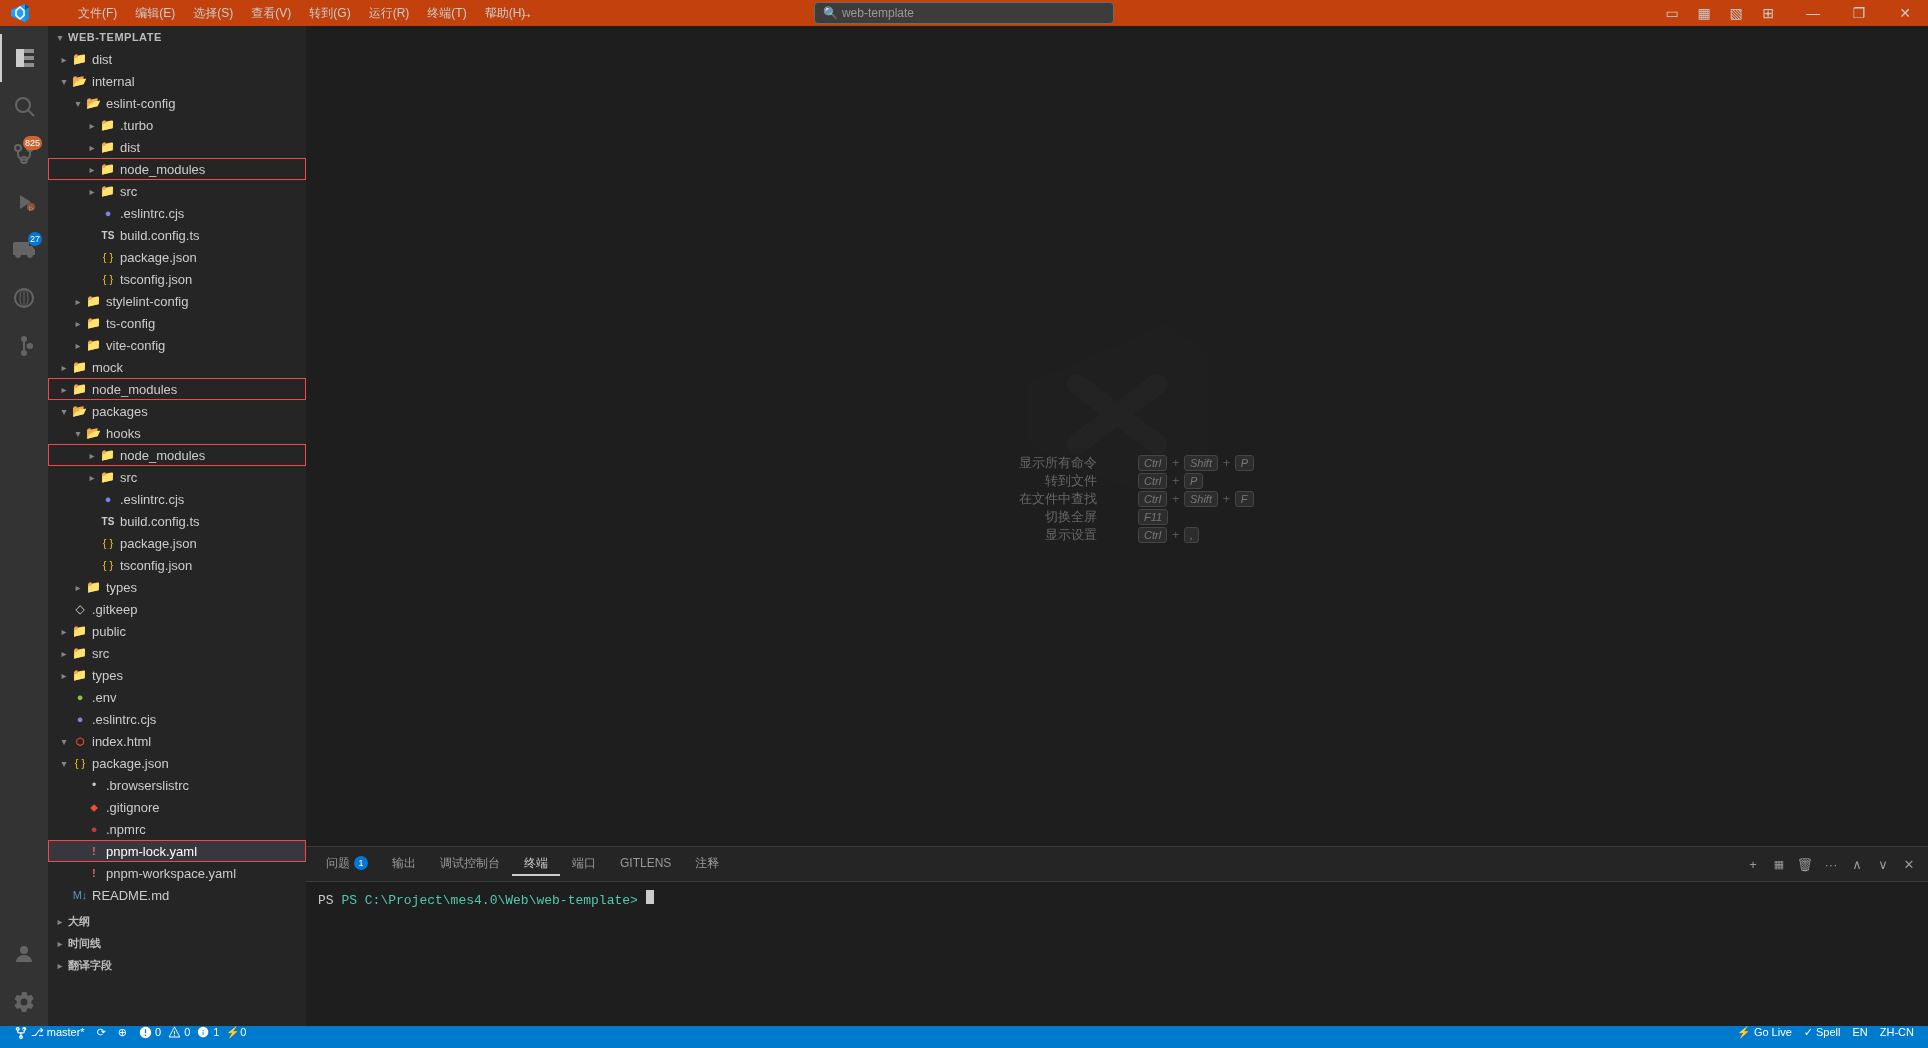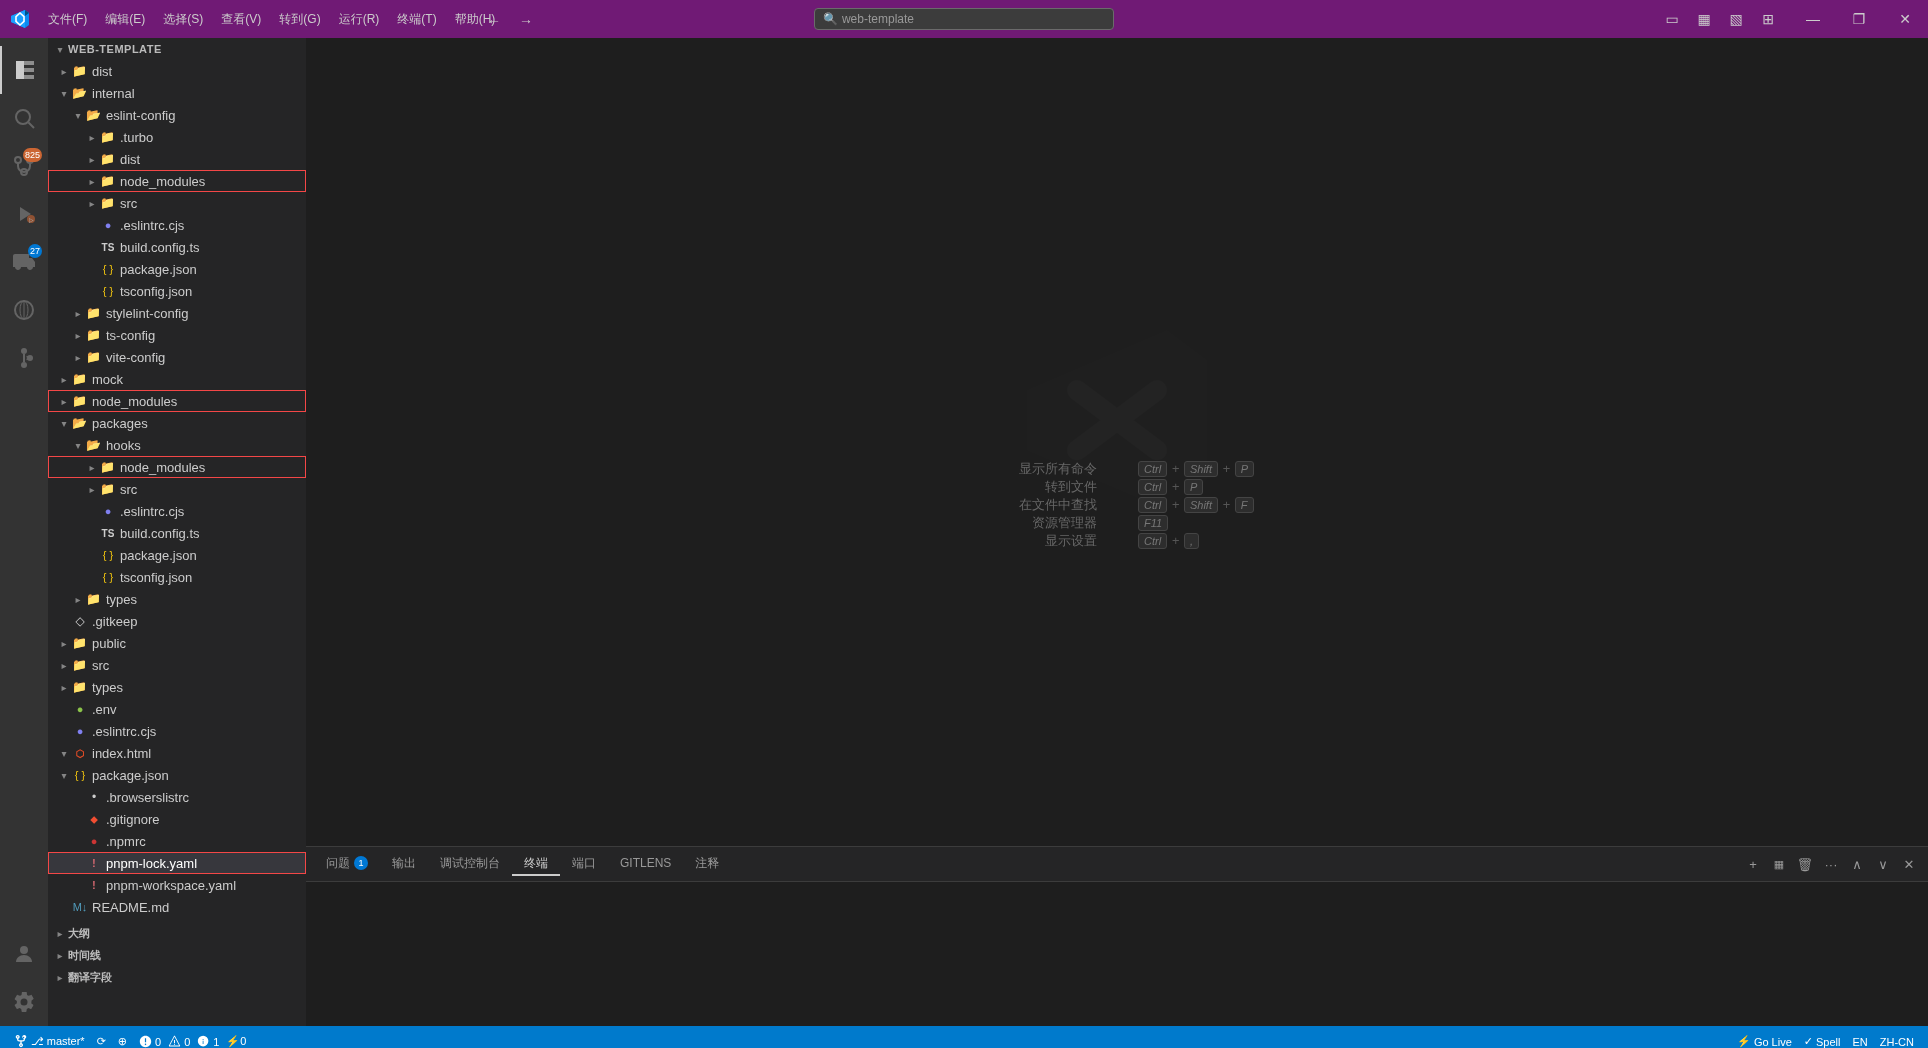--- a/index.html
+++ b/index.html
@@ -10,26 +10,27 @@
       font-family: 'Segoe UI', sans-serif;
       font-size: 12px;
       color: #cccccc;
       overflow: hidden;
       display: flex;
       flex-direction: column;
     }
 
     
     .title-bar {
-      height: 38px;
-      background: #701a75;
+      height: 26px;
+      background: #c2410c;
       display: flex;
       align-items: center;
       flex-shrink: 0;
       position: relative;
+      gap: 30px;
     }
     .title-bar-logo {
       width: 40px;
       height: 30px;
       display: flex;
       align-items: center;
       justify-content: center;
       color: #0098ff;
       font-size: 18px;
       font-weight: bold;
@@ -363,21 +364,21 @@
       background: #007acc;
       display: flex;
       align-items: center;
       padding: 0 8px;
       font-size: 12px;
       color: white;
       flex-shrink: 0;
     }
     .status-item {
       display: flex;
-      align-items: flex-end;
+      align-items: flex-start;
       padding: 0 6px;
       height: 22px;
       cursor: pointer;
       gap: 3px;
       font-size: 11px;
       white-space: nowrap;
     }
     .status-spacer { flex: 1; }
     .status-right {
       display: flex;
@@ -794,21 +795,21 @@
           <span class="shortcut-name">在文件中查找</span>
           <span class="shortcut-keys">
             <span class="shortcut-key">Ctrl</span>
             <span style="color:#555;">+</span>
             <span class="shortcut-key">Shift</span>
             <span style="color:#555;">+</span>
             <span class="shortcut-key">F</span>
           </span>
         </div>
         <div class="shortcut-row">
-          <span class="shortcut-name">资源管理器</span>
+          <span class="shortcut-name">切换全屏</span>
           <span class="shortcut-keys">
             <span class="shortcut-key">F11</span>
           </span>
         </div>
         <div class="shortcut-row">
           <span class="shortcut-name">显示设置</span>
           <span class="shortcut-keys">
             <span class="shortcut-key">Ctrl</span>
             <span style="color:#555;">+</span>
             <span class="shortcut-key">,</span>
@@ -843,20 +844,26 @@
         </div>
         <div class="panel-tab-actions">
           <div class="panel-tab-action-btn">+</div>
           <div class="panel-tab-action-btn" style="font-size:11px;">▦</div>
           <div class="panel-tab-action-btn">🗑</div>
           <div class="panel-tab-action-btn">···</div>
           <div class="panel-tab-action-btn">∧</div>
           <div class="panel-tab-action-btn">∨</div>
           <div class="panel-tab-action-btn">✕</div>
         </div>
+      </div>
+      <div class="panel-content">
+        <span class="prompt">
+          <span>PS </span><span class="prompt-path">PS C:\Project\mes4.0\Web\web-template&gt;</span>
+        </span>
+        <span style="display:inline-block;width:8px;height:14px;background:#cccccc;animation:blink 1s infinite;"></span>
       </div>
     </div>
   </div>
 </div>
 
 <div class="status-bar">
   <div class="status-item">
     <svg width="14" height="14" viewBox="0 0 16 16" fill="currentColor">
       <path d="M5 3.25a.75.75 0 1 1-1.5 0 .75.75 0 0 1 1.5 0zm0 2.122a2.25 2.25 0 1 0-1.5 0v.878A2.25 2.25 0 0 0 5.75 8.5h1.5v2.128a2.251 2.251 0 1 0 1.5 0V8.5h1.5a2.25 2.25 0 0 0 2.25-2.25v-.878a2.25 2.25 0 1 0-1.5 0v.878a.75.75 0 0 1-.75.75h-4.5A.75.75 0 0 1 5 6.25v-.878zm3.75 7.378a.75.75 0 1 1-1.5 0 .75.75 0 0 1 1.5 0zm3-8.75a.75.75 0 1 1-1.5 0 .75.75 0 0 1 1.5 0z"></path>
     </svg>

